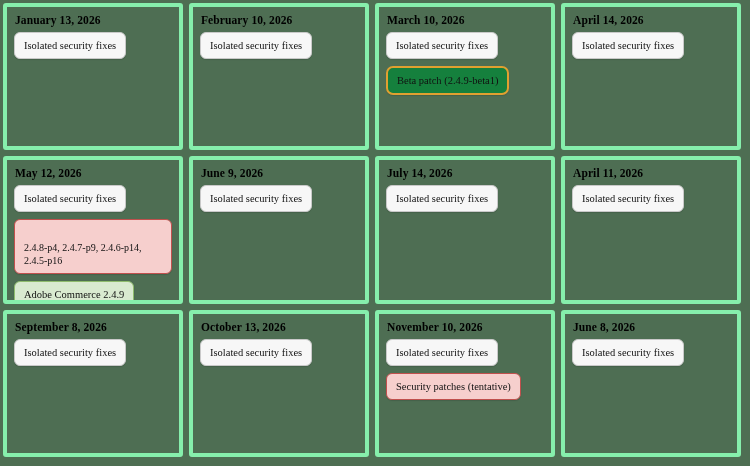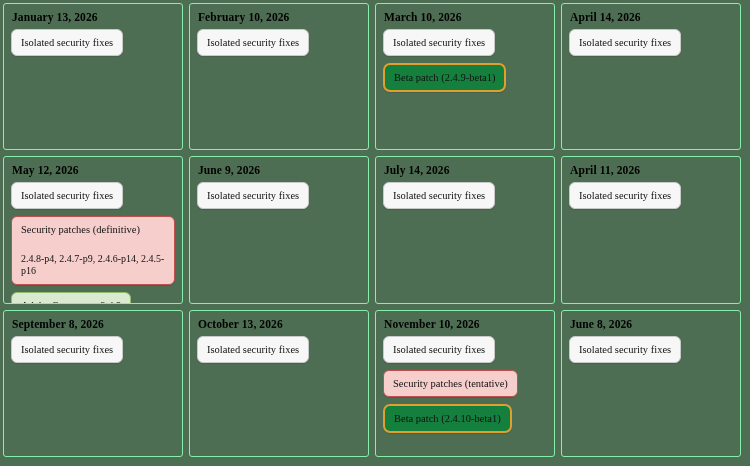--- a/index.html
+++ b/index.html
@@ -18,21 +18,21 @@
     display: grid;
     grid-template-columns: repeat(4, 1fr);
     grid-template-rows: repeat(3, 1fr);
     gap: 6px 6px;
     width: 744px;
     height: 460px;
     padding: 3px 3px 3px 3px;
     box-sizing: border-box;
   }
   .month-card {
-    border: 1px solid #86efac;
+    border: 4px solid #86efac;
     border-radius: 3px;
     background: transparent;
     box-sizing: border-box;
     padding: 6px 7px 0 7px;
     display: flex;
     flex-direction: column;
     align-items: flex-start;
     overflow: hidden;
   }
   .month-date {
@@ -137,21 +137,20 @@
         </div>
       </div>
     </div>
     <div class="month-card">
       <div class="month-date">May 12, 2026</div>
       <div class="badge-stack">
         <div class="badge neutral">
           <span class="badge-line">Isolated security fixes</span>
         </div>
         <div class="badge security wide">
-          <span class="badge-line">Security patches (definitive)</span>
           <span class="badge-line versions">2.4.8-p4, 2.4.7-p9, 2.4.6-p14, 2.4.5-p16</span>
         </div>
         <div class="badge release">
           <span class="badge-line">Adobe Commerce 2.4.9</span>
         </div>
       </div>
     </div>
     <div class="month-card">
       <div class="month-date">June 9, 2026</div>
       <div class="badge-stack">
@@ -193,23 +192,20 @@
       </div>
     </div>
     <div class="month-card">
       <div class="month-date">November 10, 2026</div>
       <div class="badge-stack">
         <div class="badge neutral">
           <span class="badge-line">Isolated security fixes</span>
         </div>
         <div class="badge security">
           <span class="badge-line">Security patches (tentative)</span>
-        </div>
-        <div class="badge beta">
-          <span class="badge-line">Beta patch (2.4.10-beta1)</span>
         </div>
       </div>
     </div>
     <div class="month-card">
       <div class="month-date">June 8, 2026</div>
       <div class="badge-stack">
         <div class="badge neutral">
           <span class="badge-line">Isolated security fixes</span>
         </div>
       </div>

